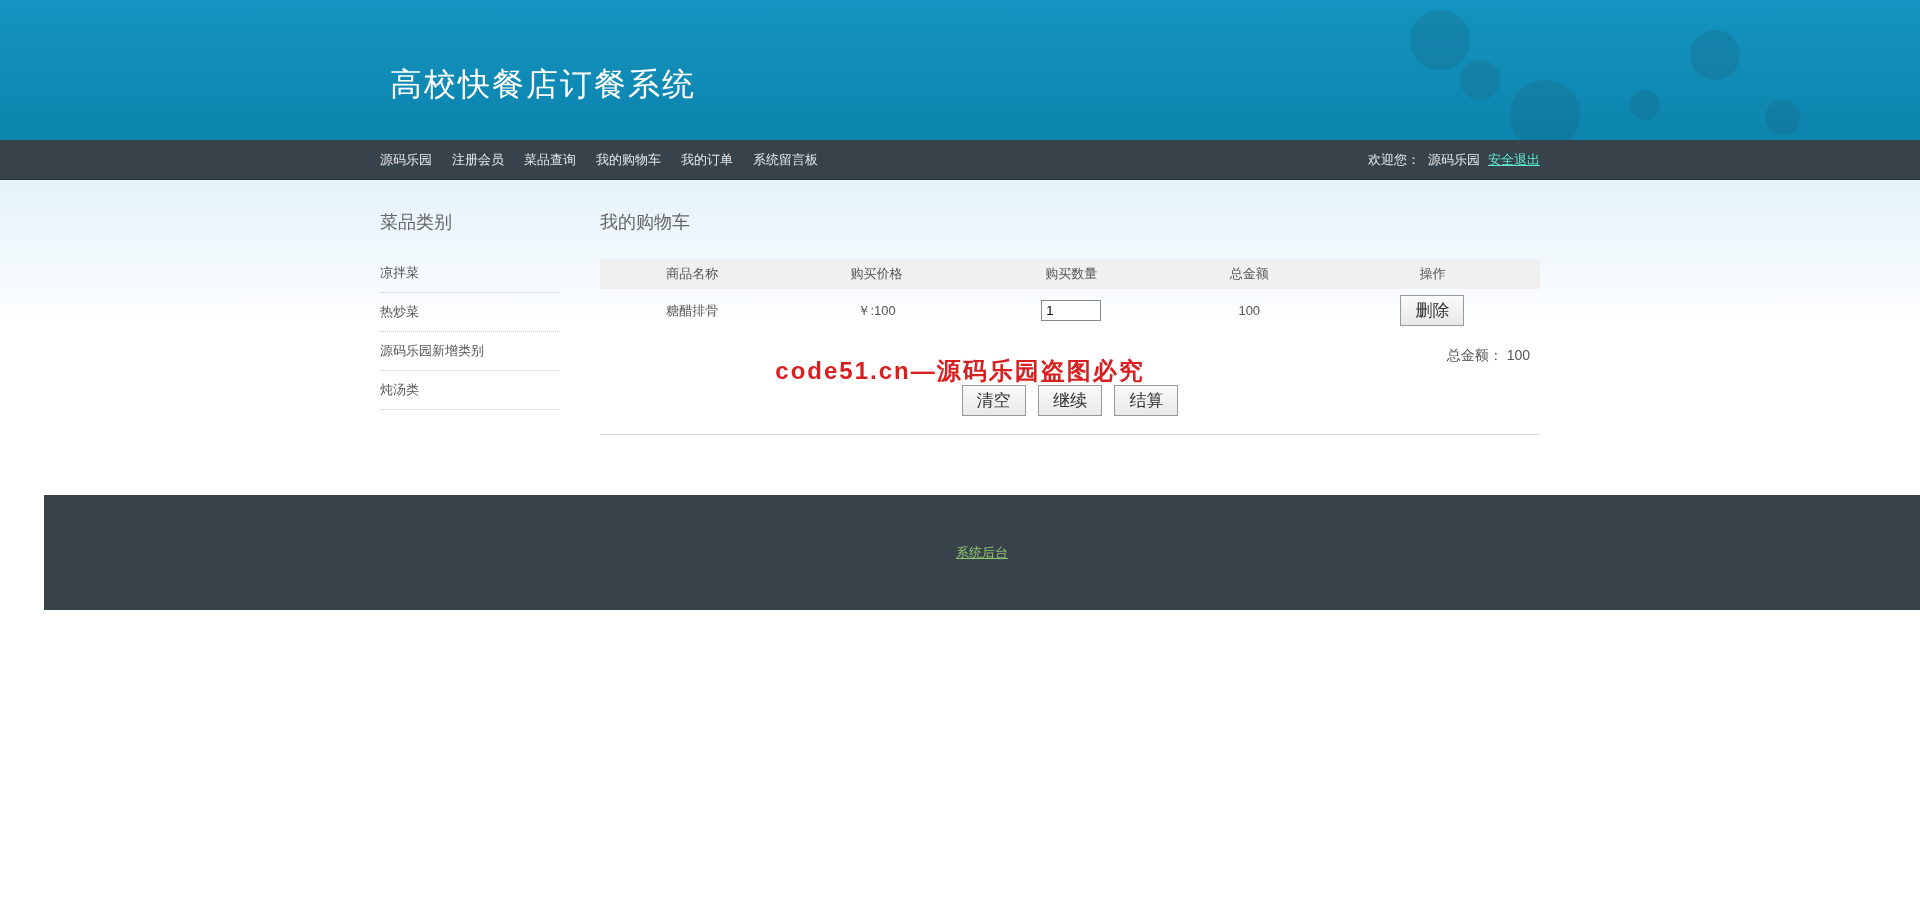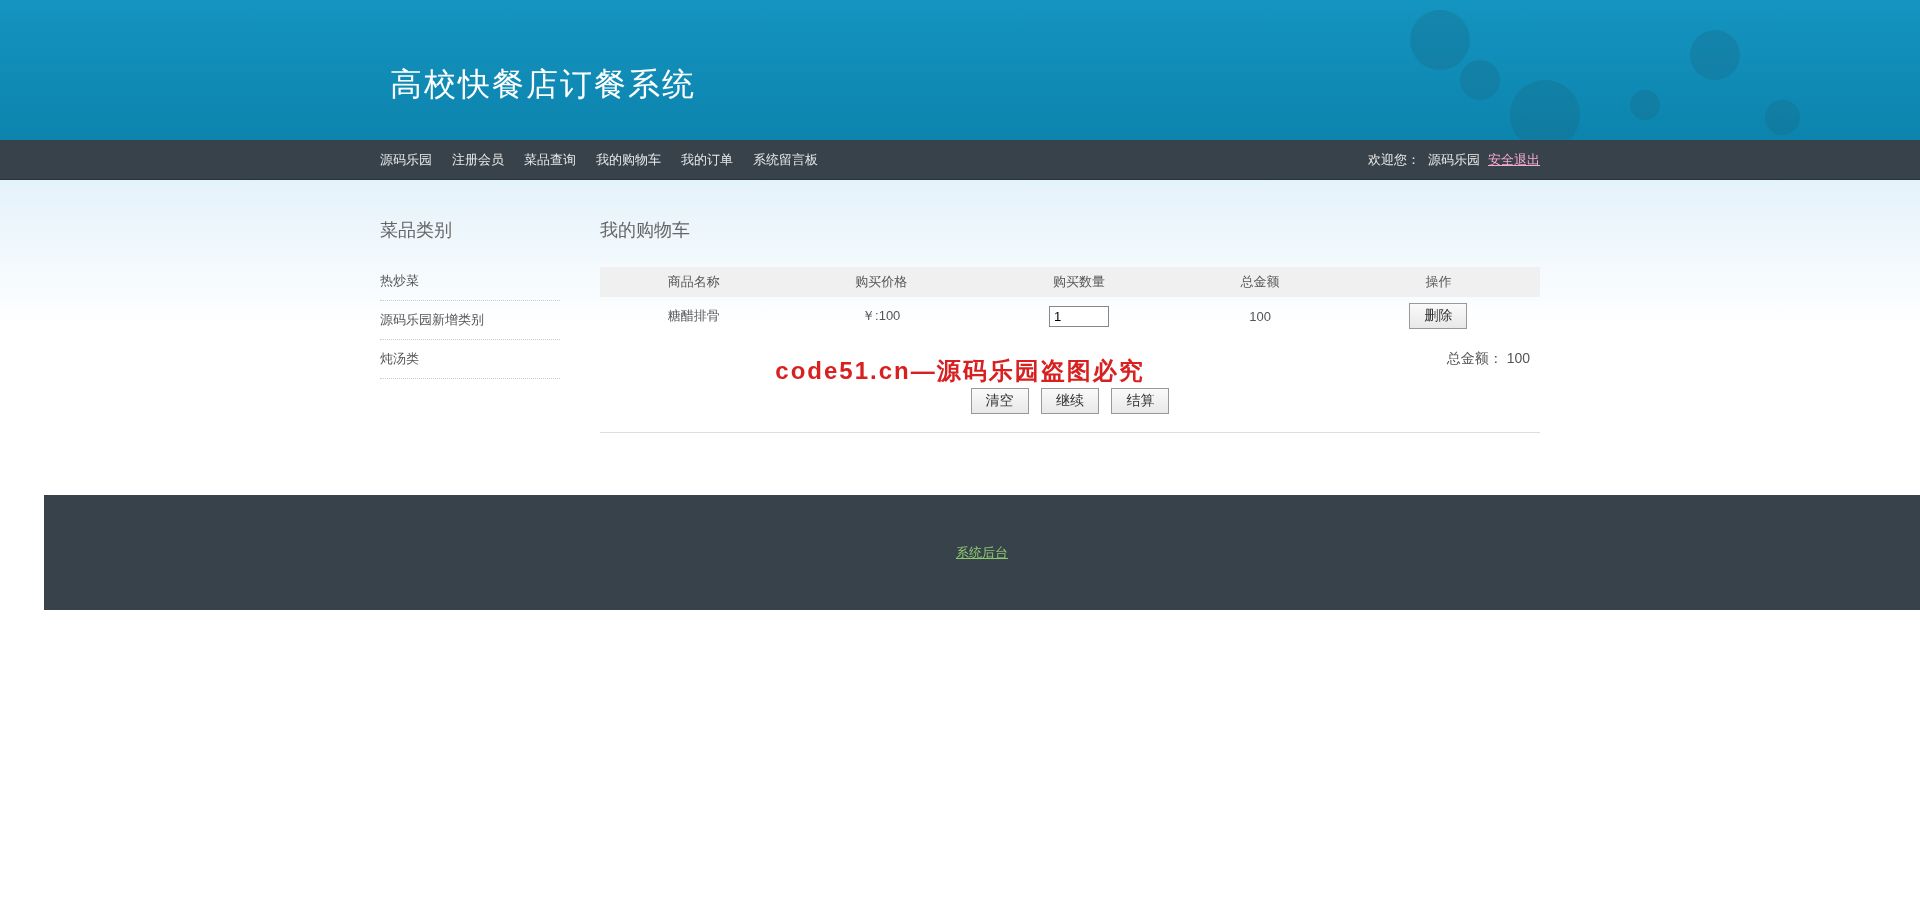--- a/index.html
+++ b/index.html
@@ -69,32 +69,32 @@
       line-height: 40px;
     }
     .nav-right {
       display: flex;
       align-items: center;
       gap: 8px;
       color: #e8e8e8;
       font-size: 13px;
     }
     .nav-right a {
-      color: #f9a8d4;
+      color: #5eead4;
       text-decoration: underline;
     }
     
     .main-area {
       background: linear-gradient(to bottom, #e4f2fa 0%, #ffffff 150px);
       min-height: 315px;
       padding-top: 30px;
     }
     .container {
       max-width: 1200px;
-      margin: 8px auto;
+      margin: 0 auto;
       padding: 0 20px;
       display: flex;
       gap: 40px;
     }
     .sidebar {
       width: 180px;
     }
     .sidebar-title {
       color: #666;
       font-size: 18px;
@@ -145,21 +145,21 @@
       width: 60px;
       padding: 2px 4px;
       border: 1px solid #888;
       font-size: 13px;
       text-align: left;
     }
     .btn {
       padding: 3px 14px;
       border: 1px solid #999;
       background: linear-gradient(to bottom, #fafafa, #e8e8e8);
-      font-size: 14px;
+      font-size: 17px;
       cursor: pointer;
       color: #333;
       font-family: inherit;
     }
     .total-row {
       text-align: right;
       padding: 15px 10px 10px;
       color: #555;
       font-size: 14px;
     }
@@ -235,20 +235,21 @@
       <a href="#">安全退出</a>
     </div>
   </div>
 </div>
 
 <div class="main-area">
   <div class="container">
     <div class="sidebar">
       <h2 class="sidebar-title">菜品类别</h2>
       <ul class="sidebar-list">
+        <li>凉拌菜</li>
         <li>热炒菜</li>
         <li>源码乐园新增类别</li>
         <li>炖汤类</li>
       </ul>
     </div>
 
     <div class="content">
       <h2 class="content-title">我的购物车</h2>
 
       <table class="cart-table">

